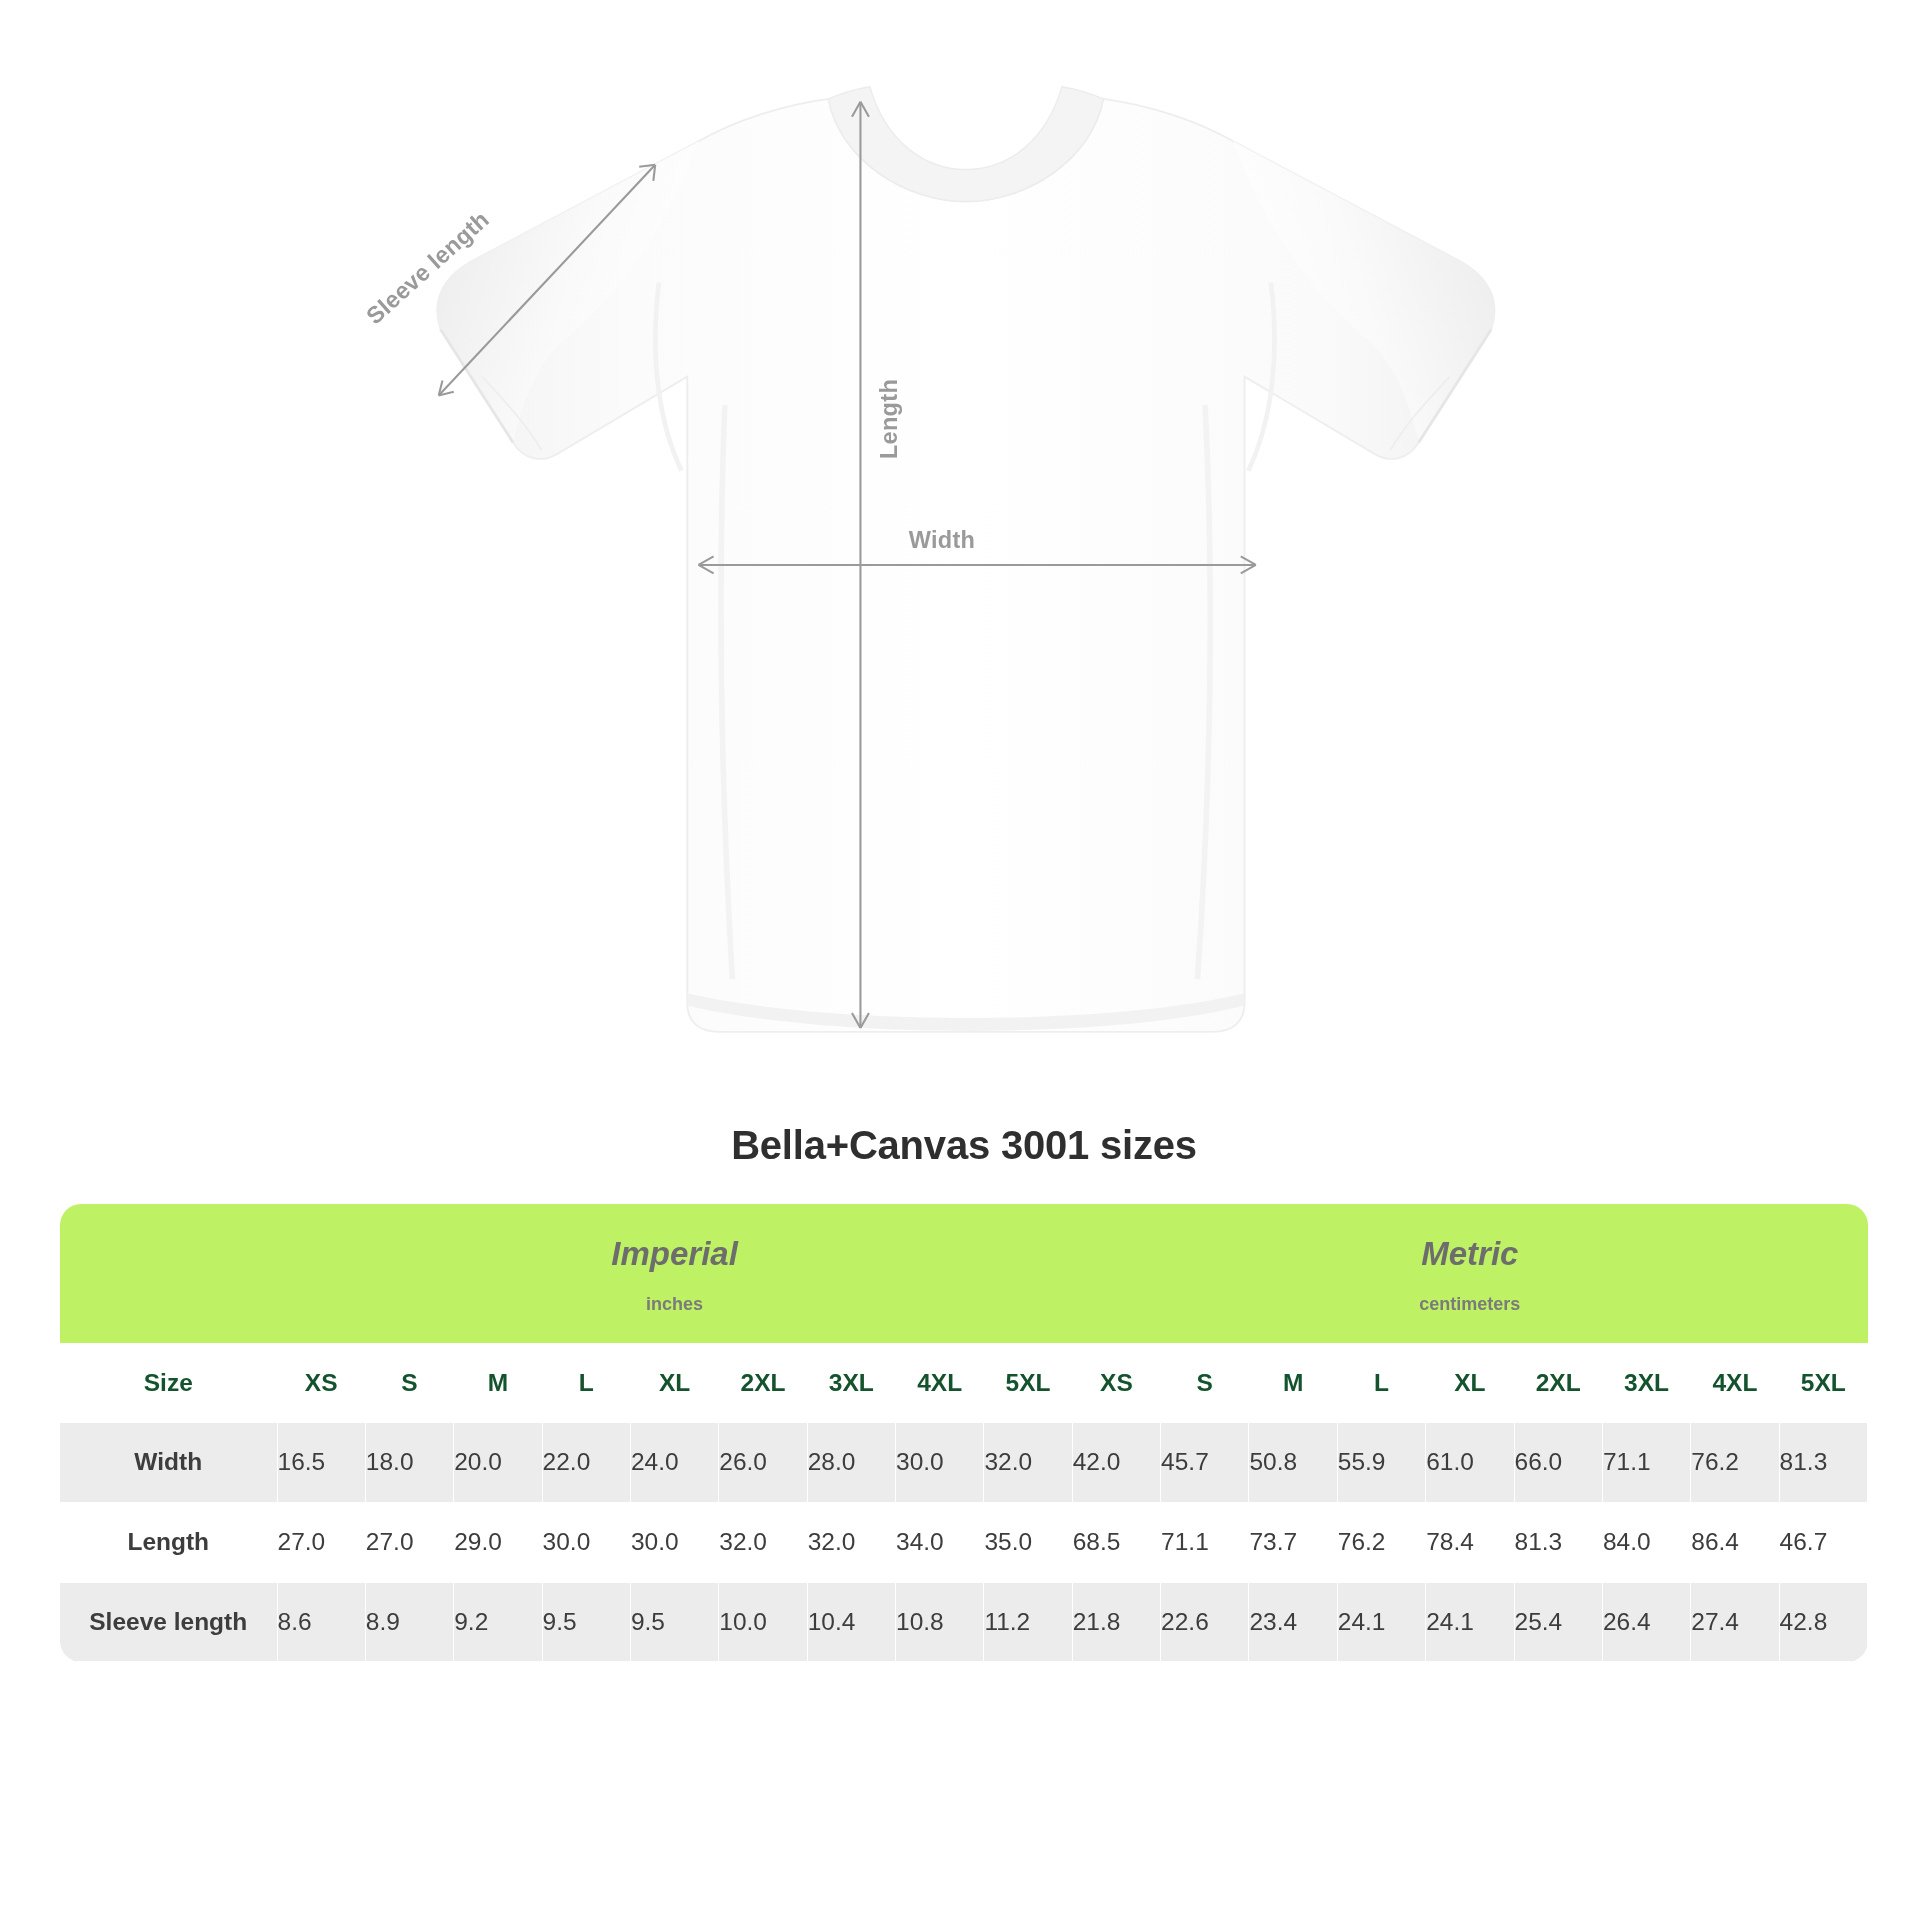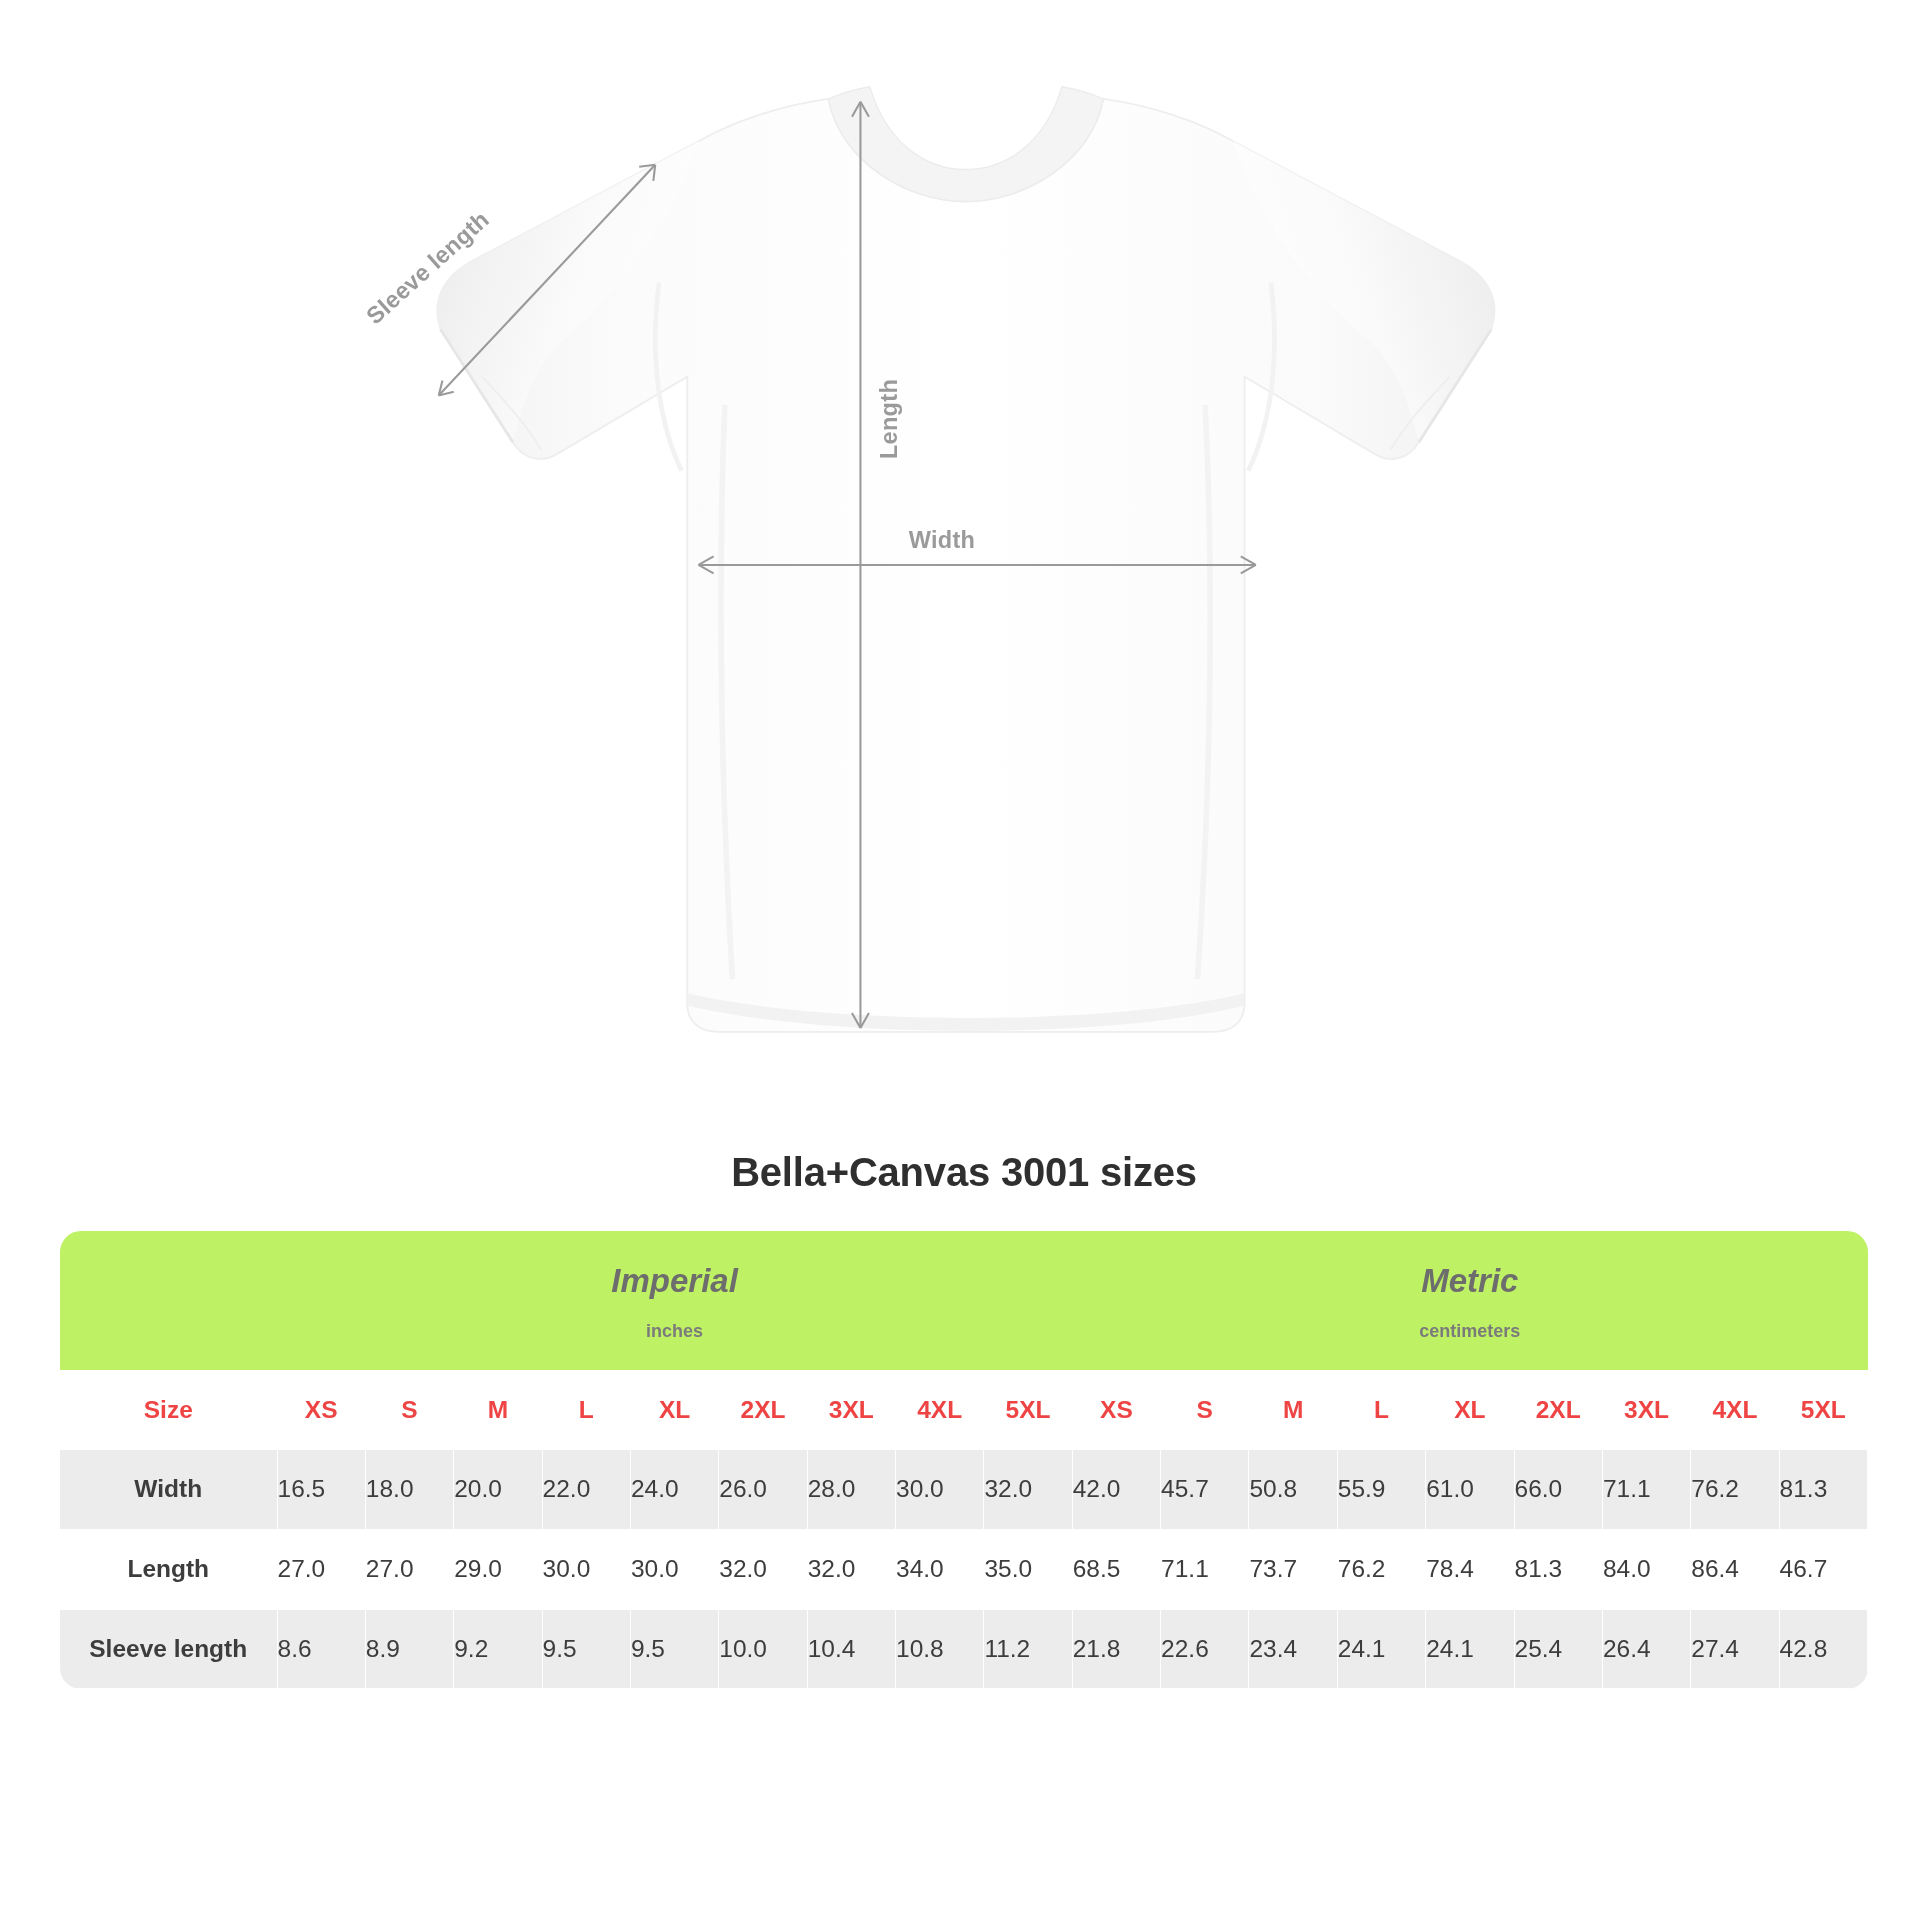--- a/index.html
+++ b/index.html
@@ -51,21 +51,21 @@
   }
   #label-width {
     left: 942px;
     top: 540px;
     transform: translate(-50%, -50%);
   }
 
   
   #title-block {
     text-align: center;
-    margin-top: 39px;
+    margin-top: 12px;
   }
   #chart-title {
     font-size: 40px;
     font-weight: bold;
     color: #2f2f2f;
     margin: 0;
     letter-spacing: -0.2px;
   }
   #chart-note {
     font-size: 22px;
@@ -107,21 +107,21 @@
   }
 
   tbody th, tbody td, thead.sizes-head th {
     border-right: 0.9px solid #ffffff;
     border-bottom: 0.9px solid #ffffff;
   }
   thead.sizes-head th {
     background: #ffffff;
     font-size: 24.5px;
     font-weight: bold;
-    color: #ef4444;
+    color: #14532d;
     padding: 25.4px 0;
     text-align: center;
   }
   thead.sizes-head th.rowhead {
     background: #ffffff;
   }
   tbody tr.row-odd th, tbody tr.row-odd td {
     background: #ececec;
   }
   tbody tr.row-even th, tbody tr.row-even td {

